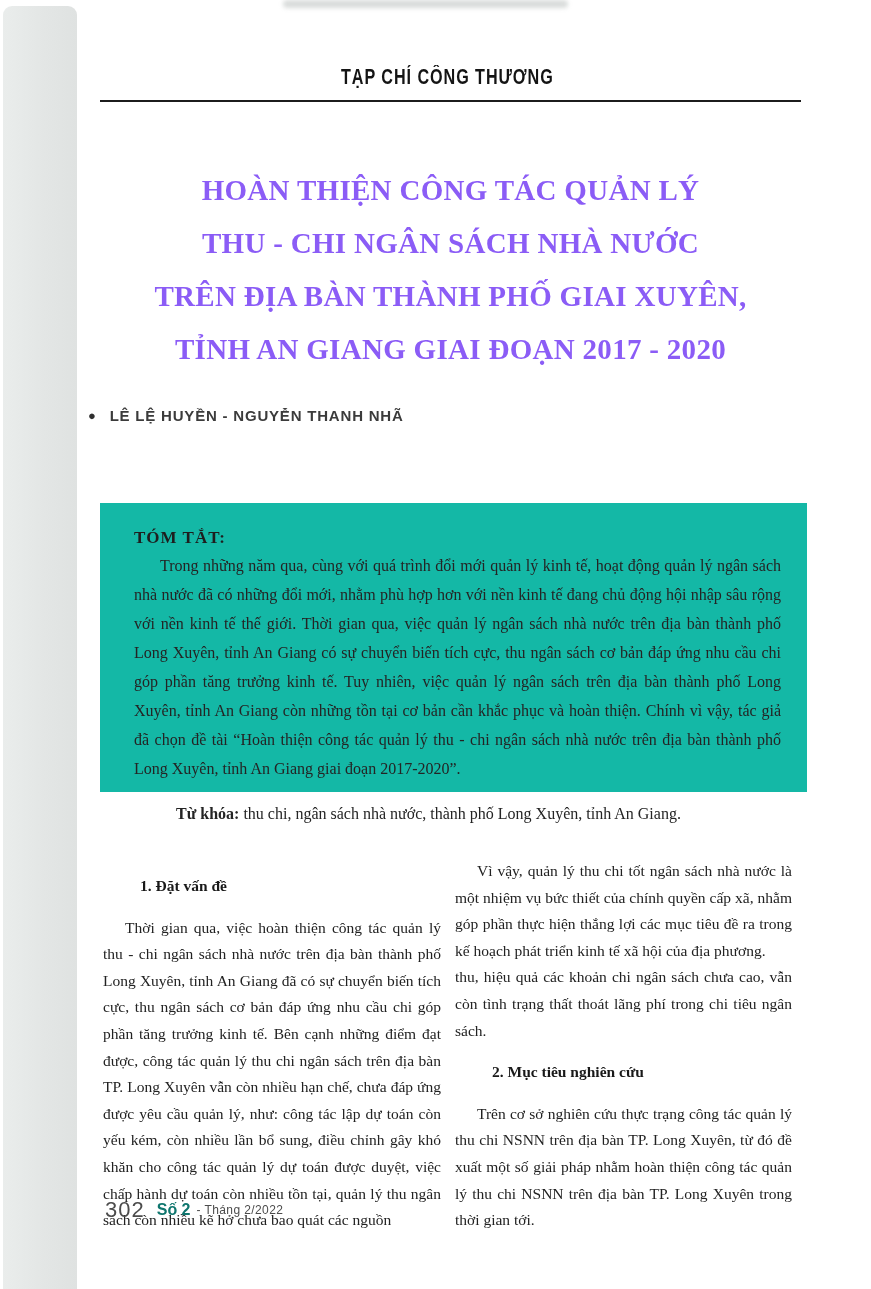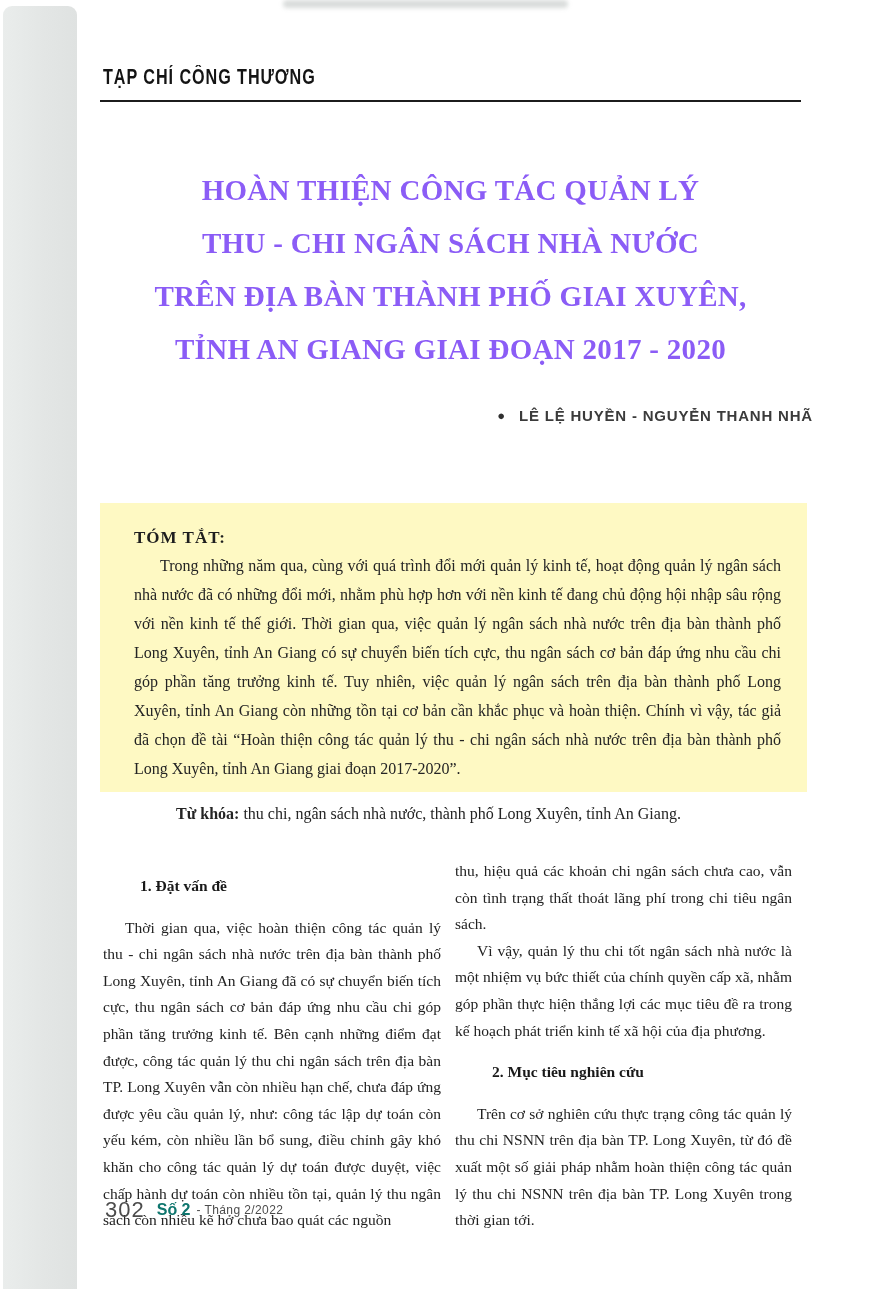--- a/index.html
+++ b/index.html
@@ -27,20 +27,21 @@
     width: 285px; height: 8px;
     background: rgba(120,130,126,0.28);
     filter: blur(2px);
     border-radius: 4px;
   }
   
   .journal-header {
     position: absolute;
     left: 103px; top: 70px;
     width: 700px;
+    text-align: center;
   }
   .journal-name {
     display: inline-block;
     font-family: "Liberation Sans", sans-serif;
     font-weight: 800;
     font-size: 17px;
     color: #141414;
     letter-spacing: 1px;
     transform: scale(0.95, 1.25);
     transform-origin: left bottom;
@@ -63,39 +64,39 @@
     line-height: 53px;
     color: #8b5cf6;
     letter-spacing: 0.3px;
   }
   .article-title .t-line { display: block; white-space: nowrap; }
   
   .authors-line {
     position: absolute;
     left: 88px; top: 407px;
     width: 725px;
-    text-align: right;
+    text-align: left;
     font-family: "Liberation Sans", sans-serif;
     font-weight: bold;
     font-size: 15px;
     color: #3b3b3b;
     letter-spacing: 0.8px;
   }
   .authors-line .bullet {
     font-size: 13px;
     margin-right: 8px;
     position: relative; top: -1px;
     color: #2f2f2f;
   }
   
   .abstract-box {
     position: absolute;
     left: 100px; top: 503px;
     width: 707px; height: 289px;
-    background: #fef9c3;
+    background: #14b8a6;
     box-sizing: border-box;
     padding: 25px 26px 0 34px;
   }
   .abstract-heading {
     font-weight: bold;
     font-size: 17px;
     letter-spacing: 1px;
     color: #1e1e1e;
     margin: 0 0 3px 0;
   }
@@ -181,22 +182,22 @@
       <span class="kw-label">Từ khóa:</span><span> thu chi, ngân sách nhà nước, thành phố Long Xuyên, tỉnh An Giang.</span>
     </p>
   </div>
 
   <div class="col col-left">
     <p class="sec-heading">1. Đặt vấn đề</p>
     <p class="para">Thời gian qua, việc hoàn thiện công tác quản lý thu - chi ngân sách nhà nước trên địa bàn thành phố Long Xuyên, tỉnh An Giang đã có sự chuyển biến tích cực, thu ngân sách cơ bản đáp ứng nhu cầu chi góp phần tăng trưởng kinh tế. Bên cạnh những điểm đạt được, công tác quản lý thu chi ngân sách trên địa bàn TP. Long Xuyên vẫn còn nhiều hạn chế, chưa đáp ứng được yêu cầu quản lý, như: công tác lập dự toán còn yếu kém, còn nhiều lần bổ sung, điều chỉnh gây khó khăn cho công tác quản lý dự toán được duyệt, việc chấp hành dự toán còn nhiều tồn tại, quản lý thu ngân sách còn nhiều kẽ hở chưa bao quát các nguồn</p>
   </div>
 
   <div class="col col-right">
+    <p class="para">Vì vậy, quản lý thu chi tốt ngân sách nhà nước là một nhiệm vụ bức thiết của chính quyền cấp xã, nhằm góp phần thực hiện thắng lợi các mục tiêu đề ra trong kế hoạch phát triển kinh tế xã hội của địa phương.</p>
     <p class="para cont">thu, hiệu quả các khoản chi ngân sách chưa cao, vẫn còn tình trạng thất thoát lãng phí trong chi tiêu ngân sách.</p>
-    <p class="para">Vì vậy, quản lý thu chi tốt ngân sách nhà nước là một nhiệm vụ bức thiết của chính quyền cấp xã, nhằm góp phần thực hiện thắng lợi các mục tiêu đề ra trong kế hoạch phát triển kinh tế xã hội của địa phương.</p>
     <p class="sec-heading">2. Mục tiêu nghiên cứu</p>
     <p class="para">Trên cơ sở nghiên cứu thực trạng công tác quản lý thu chi NSNN trên địa bàn TP. Long Xuyên, từ đó đề xuất một số giải pháp nhằm hoàn thiện công tác quản lý thu chi NSNN trên địa bàn TP. Long Xuyên trong thời gian tới.</p>
   </div>
 
   <div class="page-footer">
     <span class="page-number">302</span>
     <span class="issue-label">Số 2</span>
     <span class="issue-date">- Tháng 2/2022</span>
   </div>
 

